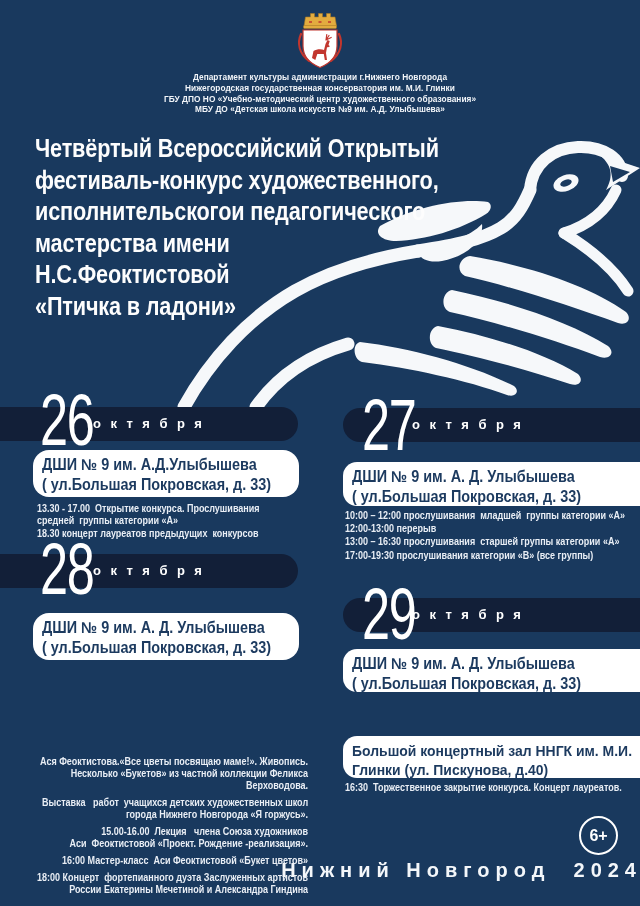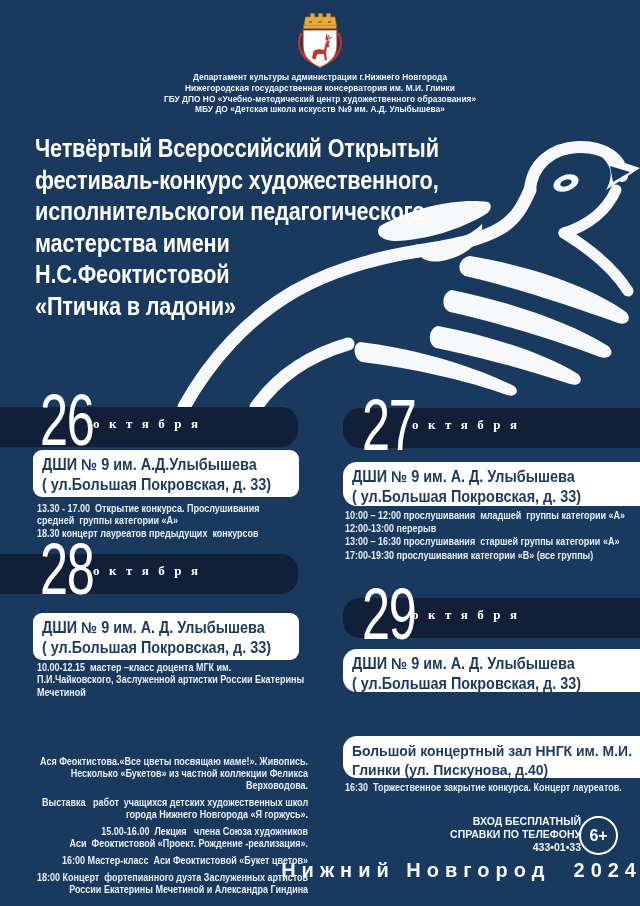--- a/index.html
+++ b/index.html
@@ -19,37 +19,37 @@
   }
   
   .title{
     position:absolute;top:133px;left:35px;z-index:2;
     font-size:25.5px;font-weight:bold;line-height:31.5px;letter-spacing:-0.2px;
     transform:scaleX(0.85);transform-origin:left top;white-space:pre;color:#fdfdfd;
   }
   
   .bird{position:absolute;left:170px;top:128px;z-index:1;}
   
-  .band{position:absolute;height:40px;background:#121f38;z-index:2;font-family:Liberation Serif, serif;}
+  .band{position:absolute;height:34px;background:#121f38;z-index:2;}
   .band-left{left:0;width:298px;border-radius:0 17px 17px 0;}
   .band-right{left:343px;width:297px;border-radius:17px 0 0 17px;}
   .month{
     display:block;font-size:13px;font-weight:bold;letter-spacing:9.5px;
     line-height:34px;color:#fff;
   }
   .band-left .month{padding-left:93px;}
   .band-right .month{padding-left:69px;}
   .day{
     position:absolute;z-index:3;font-size:72px;font-weight:400;line-height:1;
     letter-spacing:-2px;color:#fff;transform:scaleX(0.70);transform-origin:left top;
   }
   
   .vbox{
     position:absolute;z-index:2;background:#fff;color:#1c3a5f;
-    border-radius:9px;box-sizing:border-box;padding:5px 8px 0 9px;
+    border-radius:16px;box-sizing:border-box;padding:5px 8px 0 9px;
     font-weight:bold;font-size:16px;line-height:19.5px;
   }
   .vbox .cond{white-space:pre;}
   .vbox-bleed{border-radius:14px 0 0 14px;}
   .vbox-sm{font-size:15.5px;line-height:19px;transform:none;}
   
   .sched{position:absolute;z-index:2;font-size:10px;font-weight:bold;line-height:12.4px;color:#e9eef5;}
   .sched .cond{white-space:pre;}
   .events{position:absolute;z-index:2;left:37px;top:756px;font-size:10px;font-weight:bold;line-height:12px;color:#e9eef5;text-align:right;}
   .events p{margin:0 0 5px 0;white-space:pre;transform:scaleX(0.9);transform-origin:left top;}
@@ -149,25 +149,20 @@
   </div>
 
   <div class="band band-left" style="top:554px">
     <span class="month">октября</span>
   </div>
   <div class="day" style="left:40px;top:533px">28</div>
   <div class="vbox" style="left:33px;top:613px;width:266px;height:47px">
     <div class="cond">ДШИ № 9 им. А. Д. Улыбышева
 ( ул.Большая Покровская, д. 33)</div>
   </div>
-  <div class="sched" style="left:37px;top:662px">
-    <div class="cond">10.00-12.15  мастер –класс доцента МГК им.
-П.И.Чайковского, Заслуженной артистки России Екатерины
-Мечетиной</div>
-  </div>
 
   <div class="band band-right" style="top:598px">
     <span class="month">октября</span>
   </div>
   <div class="day" style="left:362px;top:578px">29</div>
   <div class="vbox vbox-bleed" style="left:343px;top:649px;width:297px;height:43px">
     <div class="cond">ДШИ № 9 им. А. Д. Улыбышева
 ( ул.Большая Покровская, д. 33)</div>
   </div>
 
@@ -185,19 +180,16 @@
   </div>
 
   <div class="vbox vbox-bleed vbox-sm" style="left:343px;top:736px;width:330px;height:42px">
     <div class="cond">Большой концертный зал ННГК им. М.И.
 Глинки (ул. Пискунова, д.40)</div>
   </div>
   <div class="sched" style="left:345px;top:782px">
     <div class="cond">16:30  Торжественное закрытие конкурса. Концерт лауреатов.</div>
   </div>
 
-  <div class="entry">ВХОД БЕСПЛАТНЫЙ
-СПРАВКИ ПО ТЕЛЕФОНУ
-433•01•33</div>
   <div class="badge">6+</div>
   <div class="cityyear">Нижний Новгород  2024</div>
 
 </div>
 
 </body></html>

